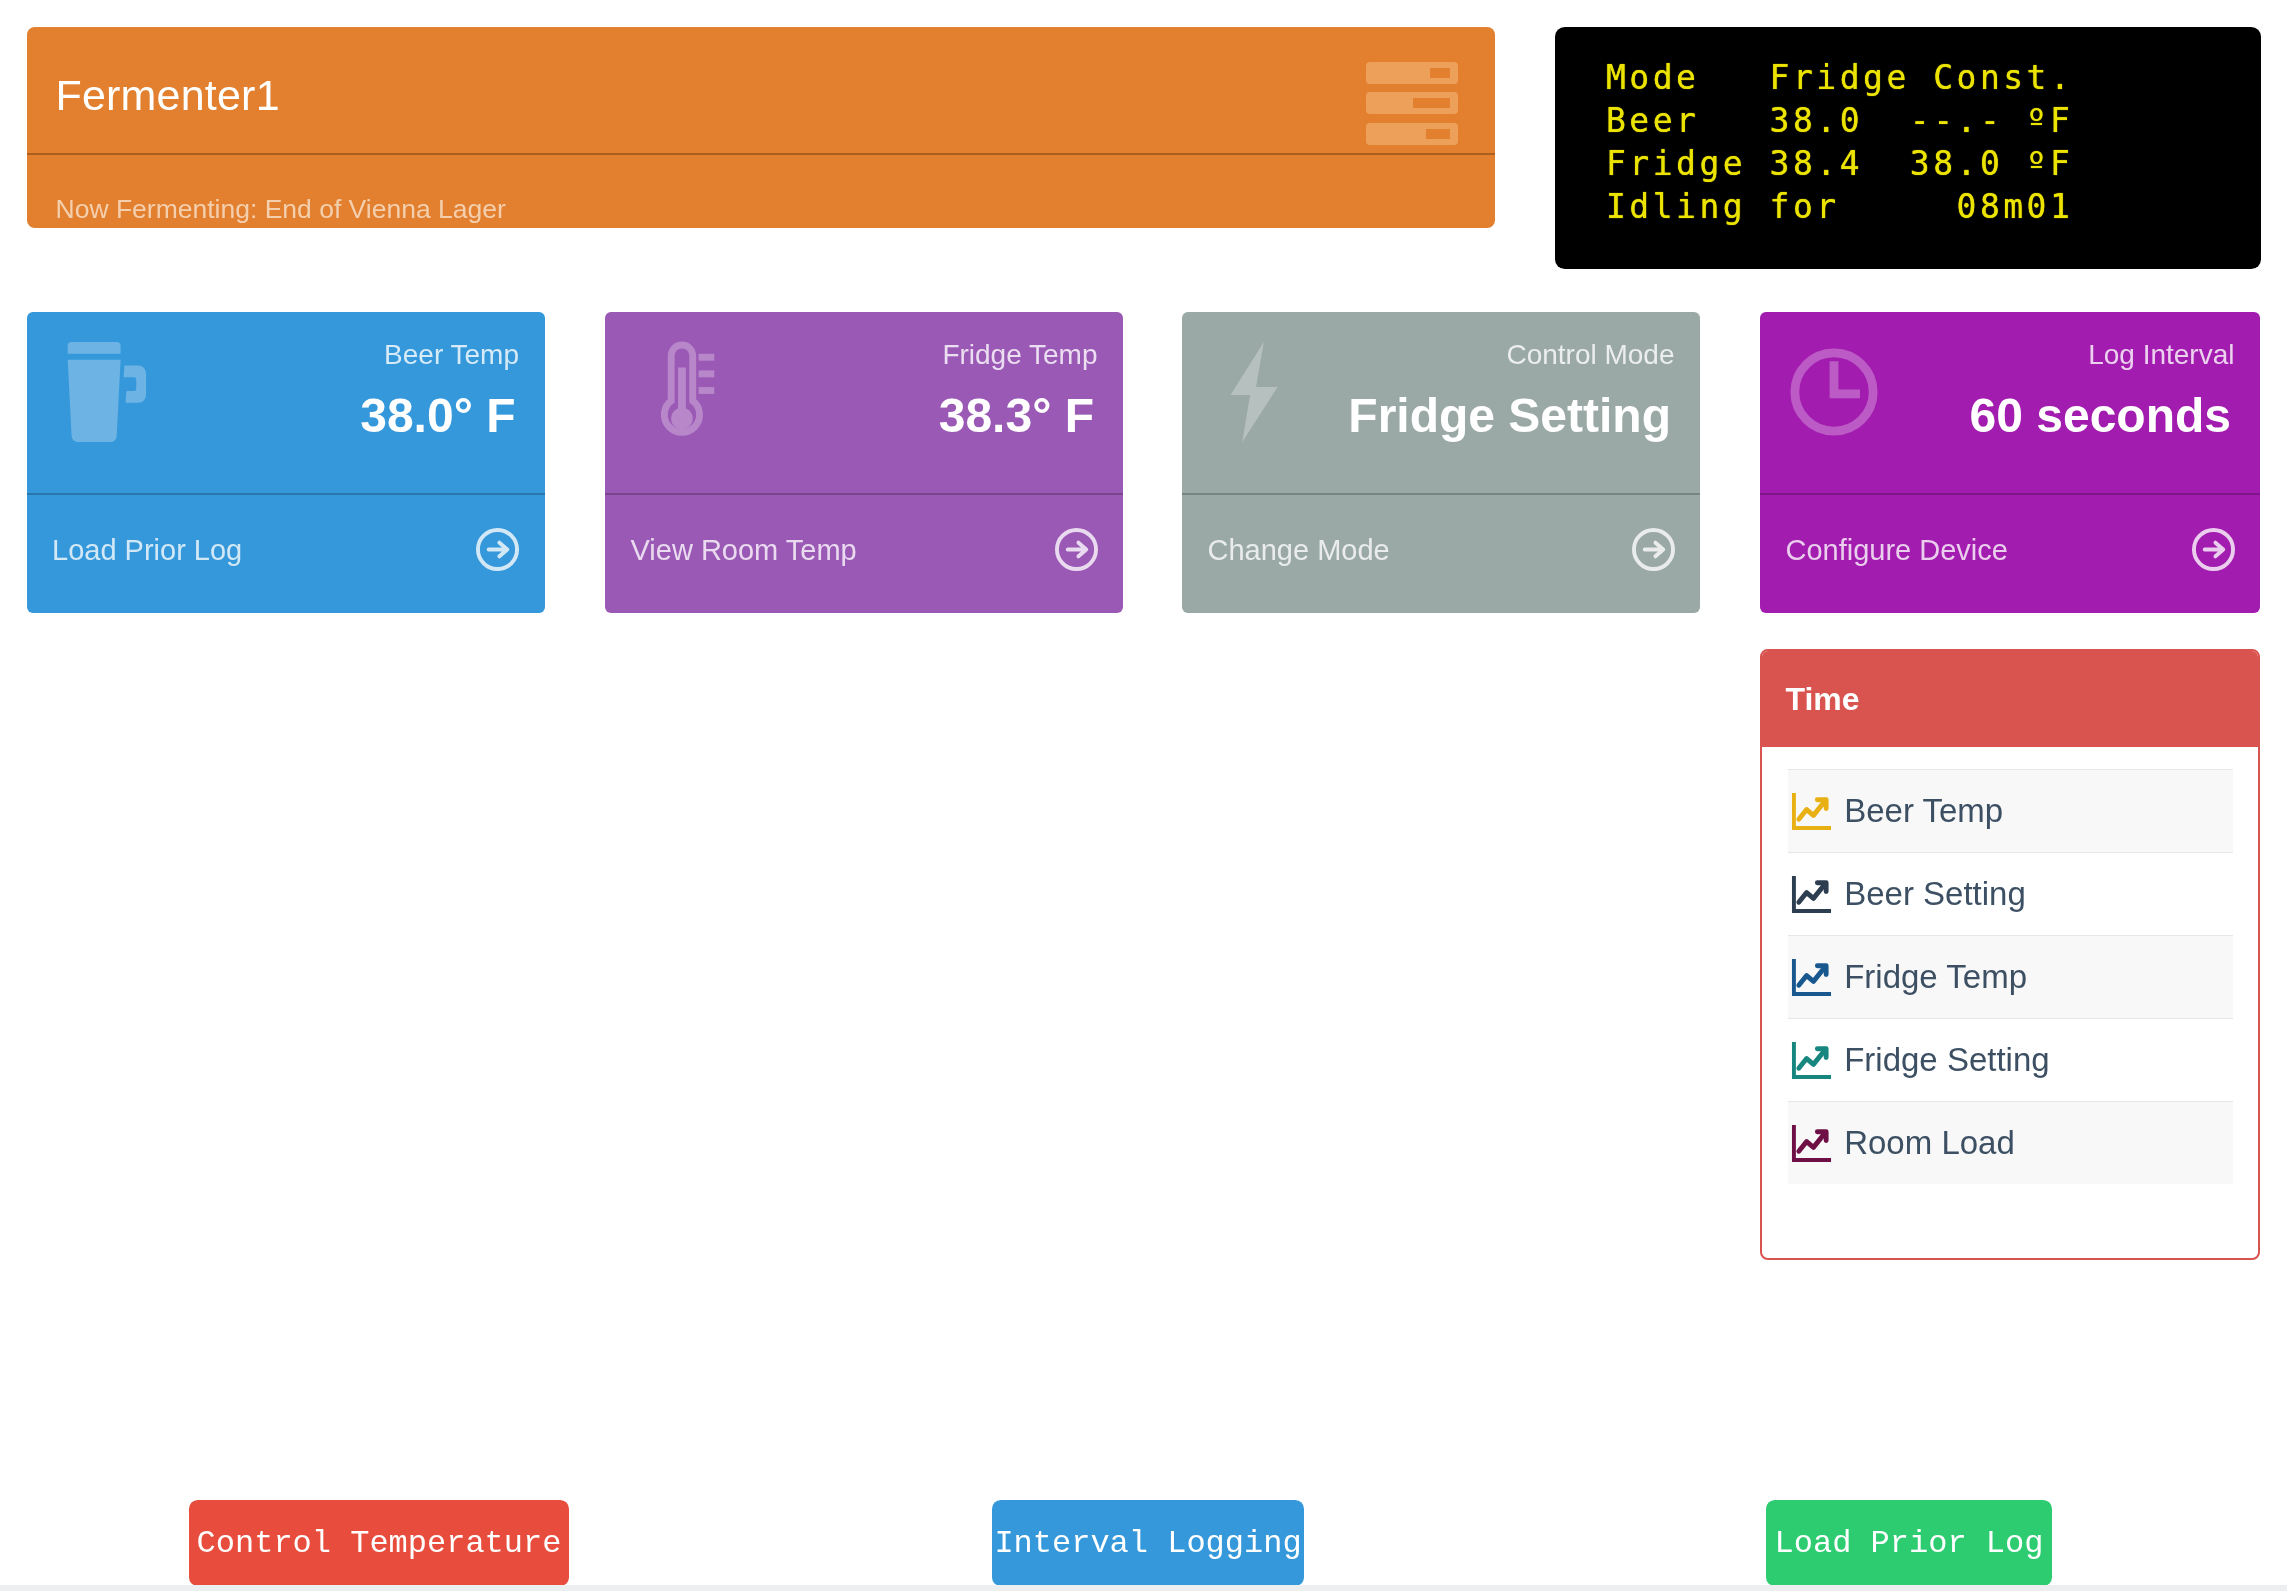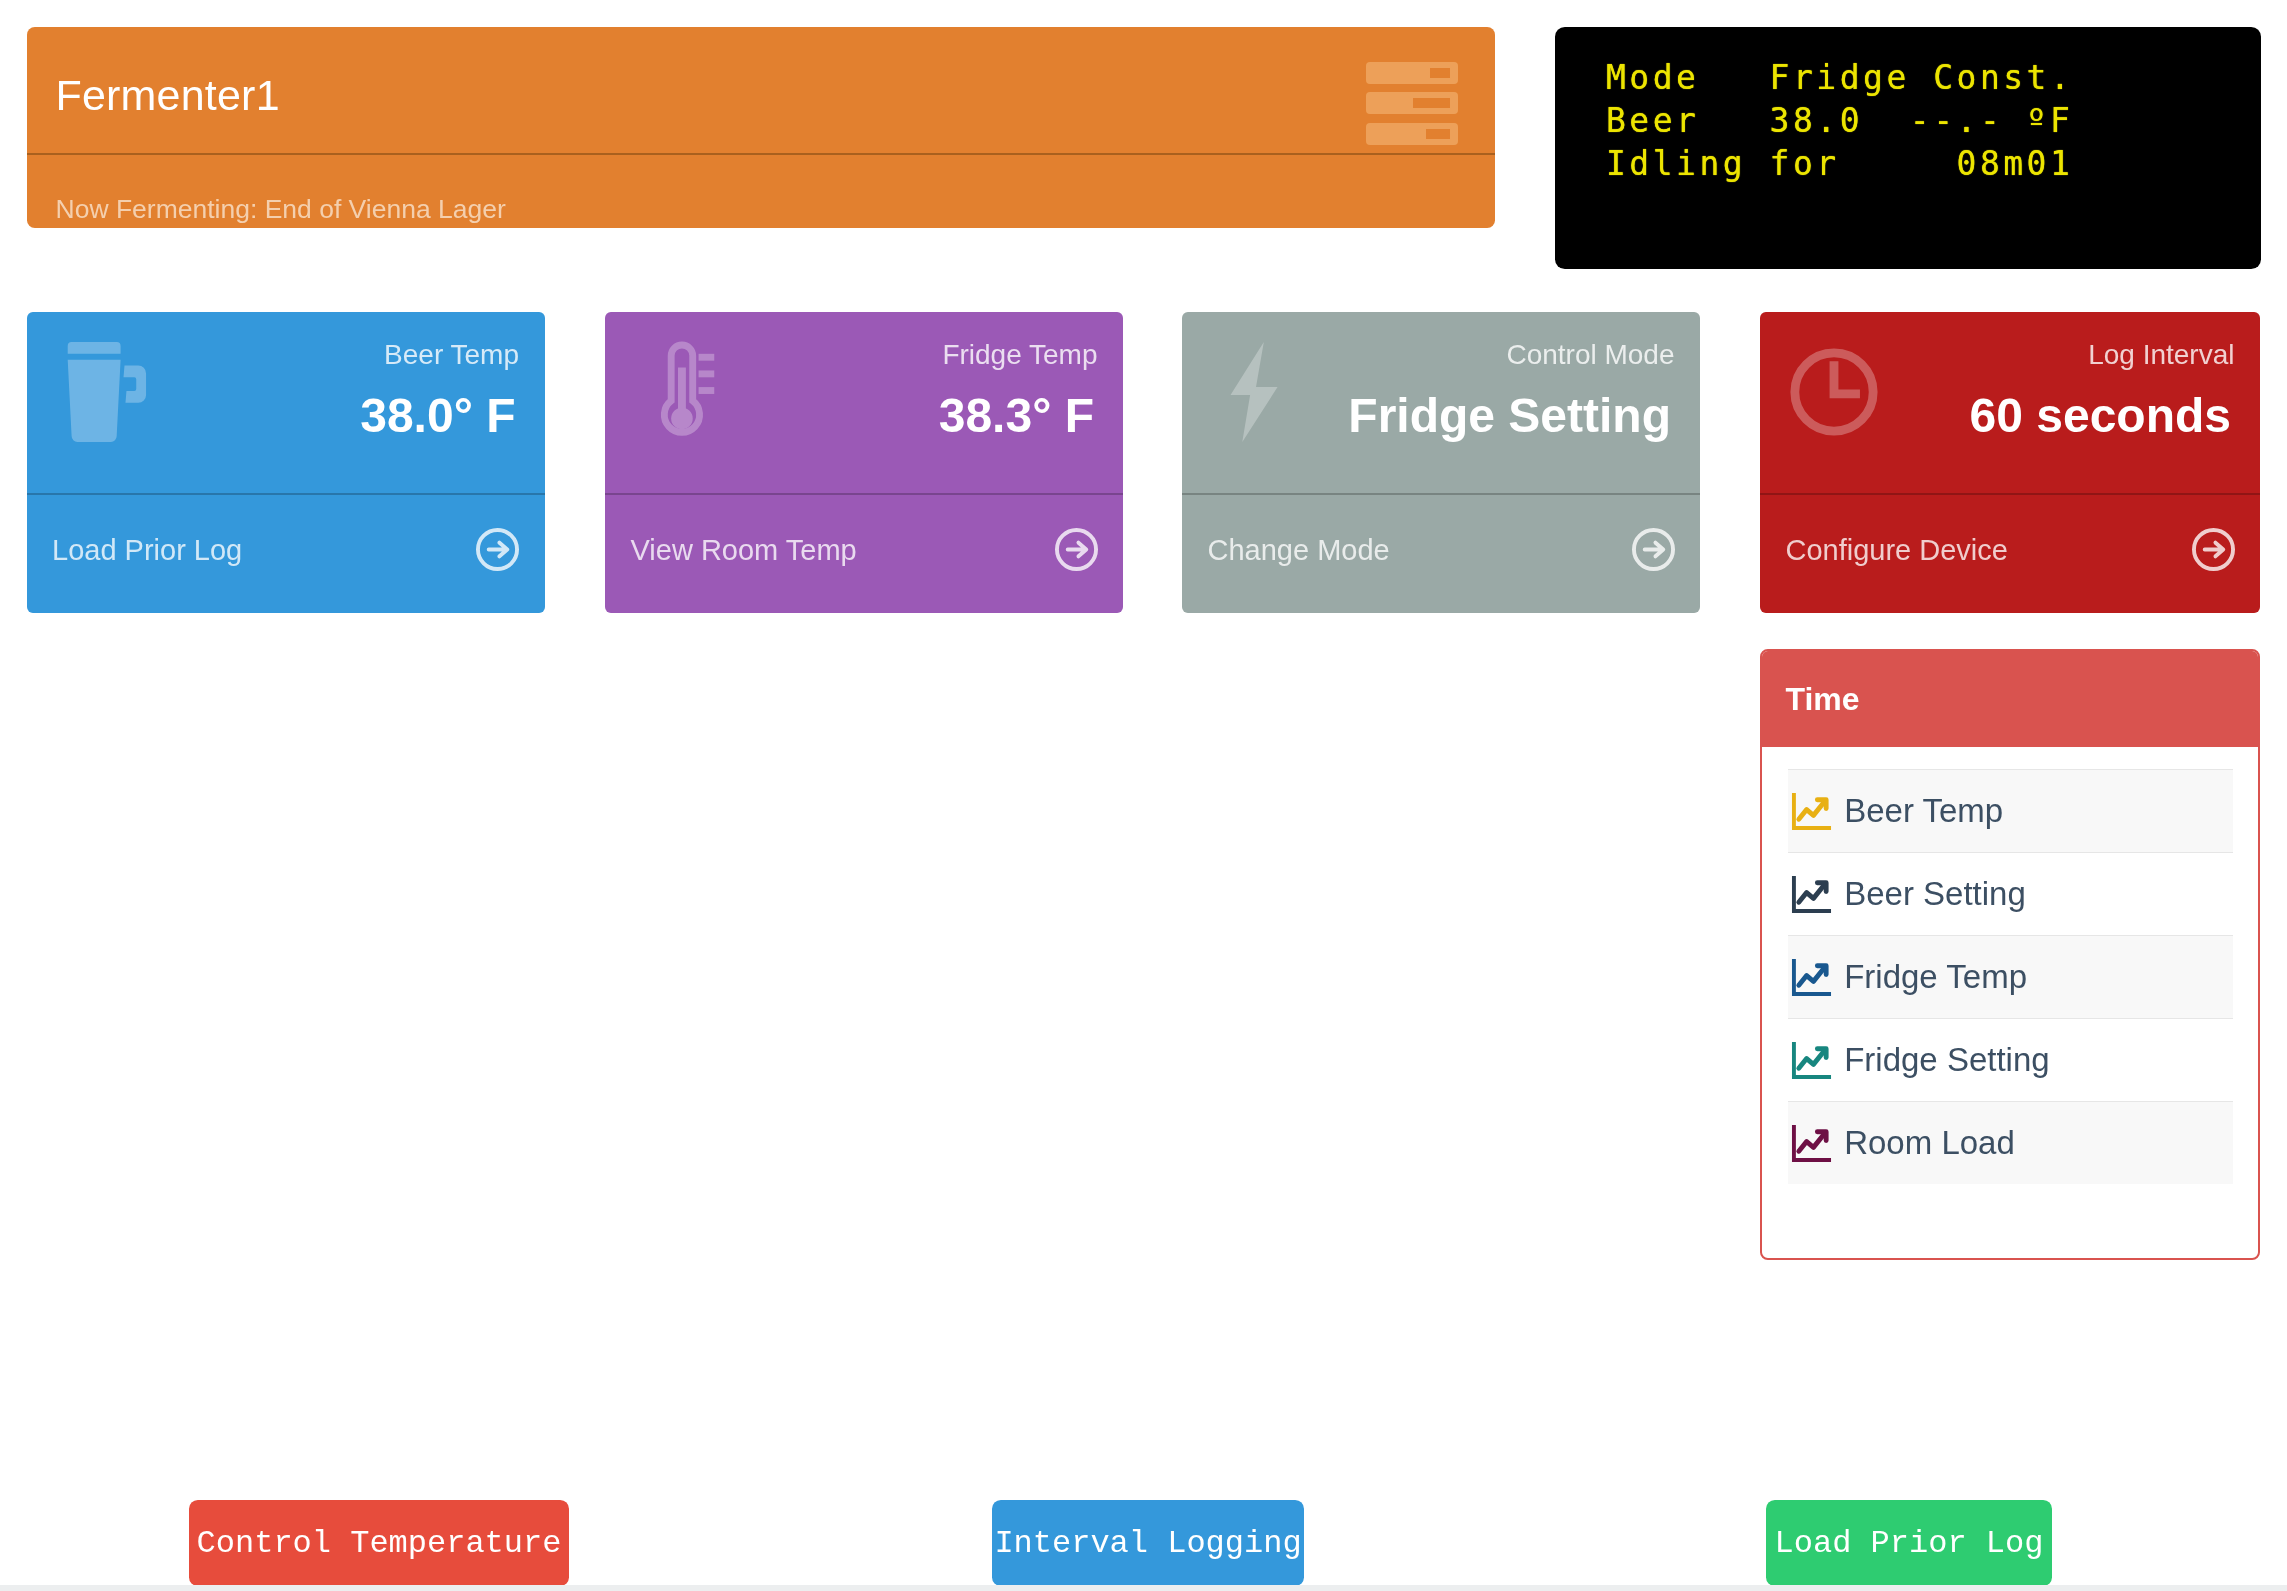--- a/index.html
+++ b/index.html
@@ -99,21 +99,21 @@
     white-space: nowrap;
   }
   .tile-foot-arrow {
     position: absolute; right: 25.5px; top: 33px;
     width: 43px; height: 43px;
   }
 
   .tile.t-beer   { left: 26.5px;   width: 518px; background: #3498db; }
   .tile.t-fridge { left: 605px;  width: 518px; background: #9b59b6; }
   .tile.t-mode   { left: 1182px; width: 518px; background: #9aa9a6; }
-  .tile.t-log    { left: 1760px; width: 500px; background: #b91c1c; }
+  .tile.t-log    { left: 1760px; width: 500px; background: #a21caf; }
 
   
   .time-panel {
     position: absolute; left: 1760px; top: 649px;
     width: 500px; height: 611px;
     background: #ffffff;
     border: 2px solid #d9534f; border-radius: 7.8px;
     overflow: hidden;
   }
   .time-head {
@@ -178,20 +178,21 @@
       </div>
     </div>
     <div class="device-panel-body">
       <div class="device-subtitle">Now Fermenting: End of Vienna Lager</div>
     </div>
   </div>
 
   <div class="lcd">
     <div class="lcd-line">Mode   Fridge Const.</div>
     <div class="lcd-line">Beer   38.0  --.- ºF</div>
+    <div class="lcd-line">Fridge 38.4  38.0 ºF</div>
     <div class="lcd-line">Idling for     08m01</div>
   </div>
 
   <div class="tile t-beer">
     <div class="tile-body">
       <div class="tile-icon">
         <svg viewBox="0 0 96 110" width="94" height="108">
           <path fill="#ffffff" d="M18 4 h46 a4 4 0 0 1 4 4 v8 h-54 v-8 a4 4 0 0 1 4 -4 z"></path>
           <path fill="#ffffff" d="M14 22 h54 l-4 78 a6 6 0 0 1 -6 6 h-34 a6 6 0 0 1 -6 -6 z"></path>
           <path fill="#ffffff" d="M72 28 h14 a8 8 0 0 1 8 8 v22 a8 8 0 0 1 -8 8 h-13 l1 -12 h8 a2 2 0 0 0 2 -2 v-10 a2 2 0 0 0 -2 -2 h-11 z"></path>

